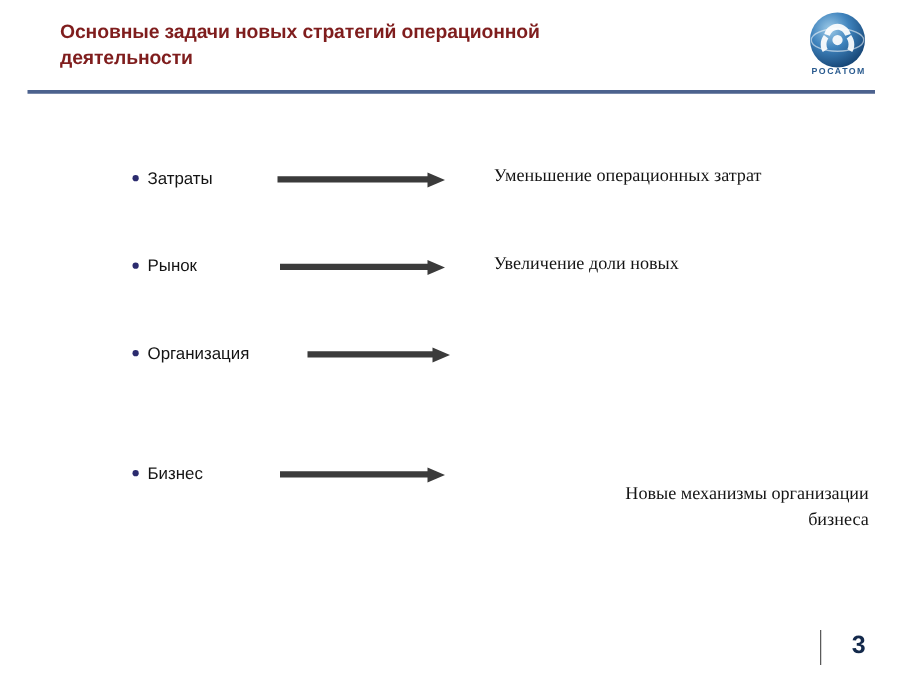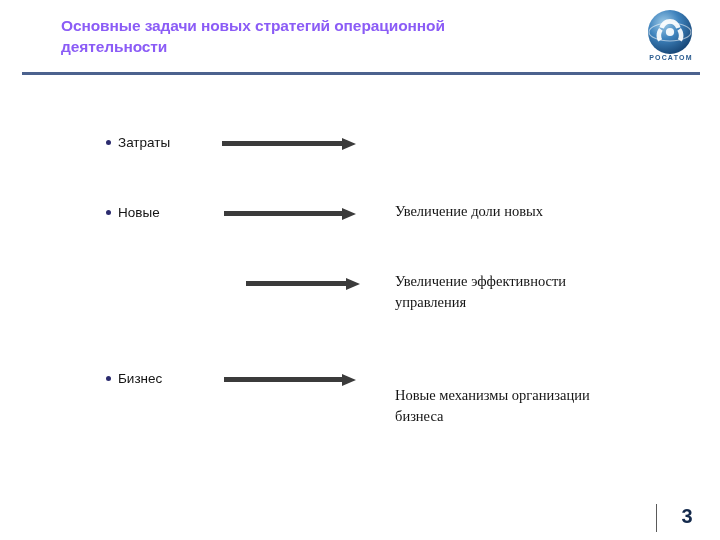--- a/index.html
+++ b/index.html
@@ -18,28 +18,28 @@
 
   
   #slide-header {
     position: absolute;
     left: 0; top: 0;
     width: 720px;
     height: 78px;
   }
   #slide-title {
     position: absolute;
-    left: 61px;
+    left: 48px;
     top: 15px;
     width: 560px;
     font-size: 15.5px;
     font-weight: bold;
     line-height: 21px;
     letter-spacing: -0.1px;
-    color: #8b5cf6;
+    color: #7f1d1d;
     white-space: pre-line;
   }
 
   
   #logo {
     position: absolute;
     left: 634px;
     top: 8px;
     width: 74px;
     height: 62px;
@@ -195,43 +195,45 @@
 <div id="rows">
 
   <div class="row">
     <div class="row-left">
       <span class="bullet"></span><span>Затраты</span>
     </div>
     <div class="row-arrow" style="left:222px; width:138px;">
       <div class="arrow-shaft" style="width:124px;"></div>
       <div class="arrow-head" style="left:120px;"></div>
     </div>
+    <div class="row-right">Уменьшение операционных затрат</div>
   </div>
 
   <div class="row">
     <div class="row-left">
-      <span class="bullet"></span><span>Новые</span>
+      <span class="bullet"></span><span>Рынок</span>
     </div>
     <div class="row-arrow" style="left:224px; width:136px;">
       <div class="arrow-shaft" style="width:122px;"></div>
       <div class="arrow-head" style="left:118px;"></div>
     </div>
     <div class="row-right">Увеличение доли новых</div>
   </div>
 
   <div class="row">
+    <div class="row-left">
+      <span class="bullet"></span><span>Организация</span>
+    </div>
     <div class="row-arrow" style="left:246px; width:118px;">
       <div class="arrow-shaft" style="width:104px;"></div>
       <div class="arrow-head" style="left:100px;"></div>
     </div>
-    <div class="row-right">Увеличение эффективности
-управления</div>
-  </div>
-
-  <div class="row" style="height:78px;">
+  </div>
+
+  <div class="row" style="height:78px;text-align:right;">
     <div class="row-left" style="top:26px;">
       <span class="bullet"></span><span>Бизнес</span>
     </div>
     <div class="row-arrow" style="left:224px; top:31px; width:136px;">
       <div class="arrow-shaft" style="width:122px;"></div>
       <div class="arrow-head" style="left:118px;"></div>
     </div>
     <div class="row-right" style="top:42px;">Новые механизмы организации
 бизнеса</div>
   </div>

